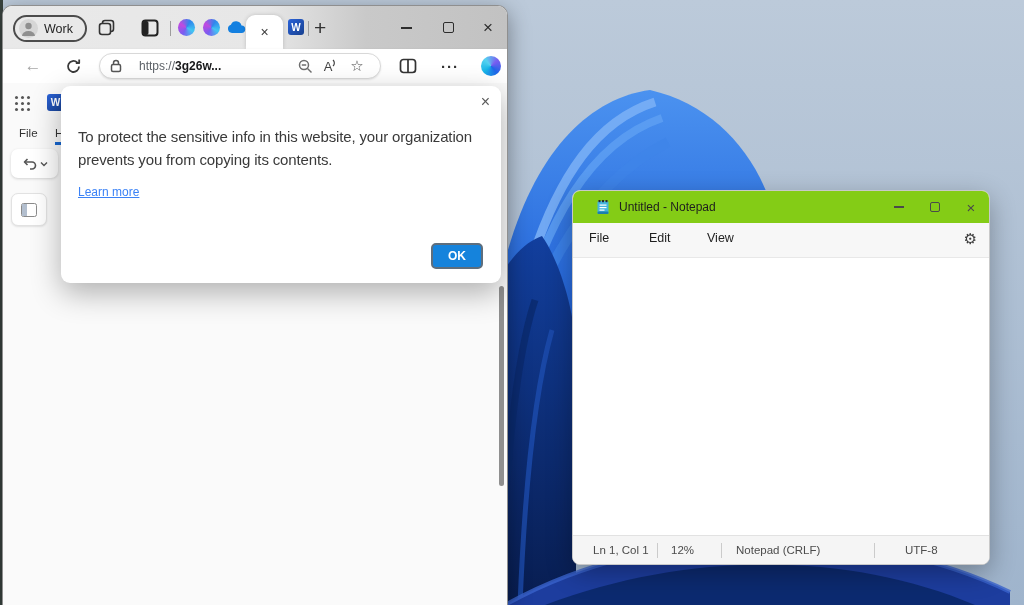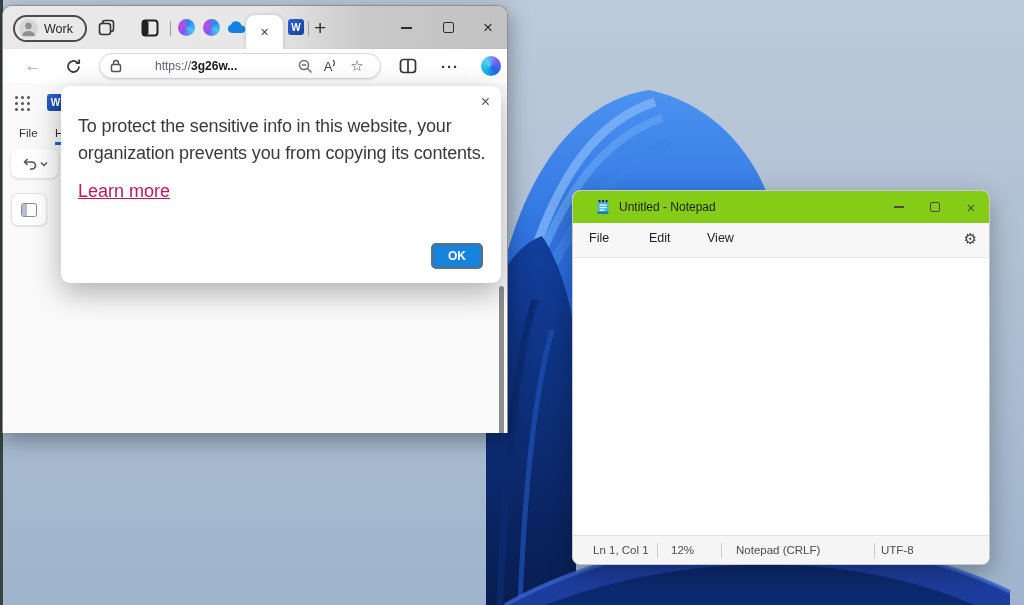--- a/index.html
+++ b/index.html
@@ -6,21 +6,21 @@
   html,body { width:1024px; height:605px; overflow:hidden; }
   body { font-family:"Liberation Sans", sans-serif; position:relative; background:#a9bdd2; }
 
   
   .wallpaper { position:absolute; inset:0; z-index:0; }
 
   
   .win { position:absolute; overflow:hidden; }
 
   
-  .browser { left:2px; top:5px; width:506px; height:428px; z-index:20;
+  .browser { left:2px; top:5px; width:506px; height:600px; z-index:20;
     border-radius:10px 10px 0 0; background:#fff;
     border:1px solid #8f8f8f; border-bottom:none;
     box-shadow:0 6px 22px rgba(0,0,0,.38); }
   .tabstrip { position:relative; height:43px;
     background:linear-gradient(90deg,#e9e9e9 0%,#e7e7e7 52%,#c9c9c9 72%,#c2c2c2 100%); }
   .profile-chip { position:absolute; left:10px; top:9px; height:27px; padding:0 12px 0 4px;
     border:2px solid #4c4c4c; border-radius:14px; background:#e9e9e9;
     display:flex; align-items:center; gap:6px; cursor:pointer; }
   .avatar { width:19px; height:19px; border-radius:50%; background:#d6d6d6; overflow:hidden;
     display:flex; align-items:flex-end; justify-content:center; }
@@ -41,21 +41,21 @@
   .minbar { width:11px; height:2px; background:#2d2d2d; }
   .maxsq  { width:11px; height:11px; border:1.6px solid #2d2d2d; border-radius:2px; }
   .xglyph { font-size:17px; line-height:1; }
 
   .navbar { position:relative; height:34px; background:#fff; box-shadow:0 1px 3px rgba(0,0,0,.10); }
   .nav-ico { position:absolute; top:0; height:34px; display:flex; align-items:center; justify-content:center; cursor:pointer; }
   .back { left:14px; width:32px; font-size:17px; color:#a6a6a6; }
   .url-pill { position:absolute; left:96px; top:4px; width:282px; height:26px; border-radius:14px;
     background:#fff; border:1px solid #d8d8d8; box-shadow:0 1px 2px rgba(0,0,0,.10);
     display:flex; align-items:center; padding:0 10px; cursor:text; }
-  .url-text { flex:1; margin-left:21px; font-size:12px; white-space:nowrap; overflow:hidden;padding-left:12px; }
+  .url-text { flex:1; margin-left:5px; font-size:12px; white-space:nowrap; overflow:hidden;padding-left:12px; }
   .url-text .scheme { color:#5d6268; }
   .url-text .host { color:#17181a; font-weight:bold; }
   .pill-ico { display:flex; align-items:center; justify-content:center; width:26px; cursor:pointer; }
   .star { font-size:15px; color:#4f4f4f; }
   .more-dots { font-size:15px; font-weight:bold; color:#333; letter-spacing:1px; }
   .copilot { width:20px; height:20px; border-radius:50%;
     background:conic-gradient(from 140deg,#1e66e8,#19b5e8,#57d2f0,#7a5cf0,#1e66e8); }
 
   .content { position:absolute; left:0; right:0; top:77px; bottom:0; background:#fafafa; }
   .waffle { position:absolute; left:12px; top:13px; width:15px; height:15px;
@@ -74,23 +74,23 @@
   .pane-ico::before { content:""; position:absolute; left:0; top:0; bottom:0; width:5px; background:#b3bfcf; }
 
   .scroll-thumb { position:absolute; right:3px; top:203px; width:5px; height:200px;
     background:#8f8f8f; border-radius:3px; cursor:grab; }
 
   
   .dialog { position:absolute; left:58px; top:3px; width:440px; height:197px; background:#fff;
     border-radius:9px; box-shadow:0 10px 30px rgba(0,0,0,.30); padding:15px 17px; z-index:5; }
   .dialog .close { position:absolute; right:11px; top:7px; font-size:16px; color:#5a5a5a; cursor:pointer; }
   .dlg-title { width:392px; font-size:13.5px; font-weight:bold; color:#141414; line-height:1.55; }
-  .dlg-body { margin-top:12px; width:414px; font-size:18px; color:#3a3a3a; line-height:1.5;
+  .dlg-body { margin-top:25px; width:414px; font-size:15px; color:#3a3a3a; line-height:1.5;
     letter-spacing:-0.15px; }
-  .dlg-link { display:inline-block; margin-top:14px; font-size:18px; color:#be185d;
+  .dlg-link { display:inline-block; margin-top:14px; font-size:12px; color:#3b82f6;
     text-decoration:underline; cursor:pointer; }
   .dlg-ok { position:absolute; right:18px; bottom:14px; background:#1583dc; color:#fff;
     font-weight:bold; font-size:12px; font-family:"Liberation Sans",sans-serif;
     border:2px solid #5e6e7d; border-radius:5px; padding:4px 15px; cursor:pointer; }
 
   
   .notepad { left:572px; top:190px; width:418px; height:375px; z-index:10;
     border-radius:8px; background:#fff; border:1px solid #c9c9c9;
     box-shadow:0 8px 26px rgba(0,0,0,.30); }
   .np-titlebar { position:relative; height:32px; background:#84cc16; }
@@ -175,21 +175,21 @@
   </div>
   <div class="np-sep"></div>
   <div class="np-content"></div>
   <div class="np-status">
     <span style="margin-left:20px;width:64px">Ln 1, Col 1</span>
     <span class="st-sep"></span>
     <span style="margin-left:13px;width:50px">12%</span>
     <span class="st-sep"></span>
     <span style="margin-left:14px;width:138px">Notepad (CRLF)</span>
     <span class="st-sep"></span>
-    <span style="margin-left:6px">UTF-8</span>
+    <span style="margin-left:30px">UTF-8</span>
   </div>
 </div>
 
 <div class="win browser">
 
   <div class="tabstrip">
     <div class="profile-chip">
       <span class="avatar">
         <svg width="19" height="19" viewBox="0 0 19 19">
             <circle cx="9.5" cy="7" r="3.2" fill="#8f8f8f"></circle>

